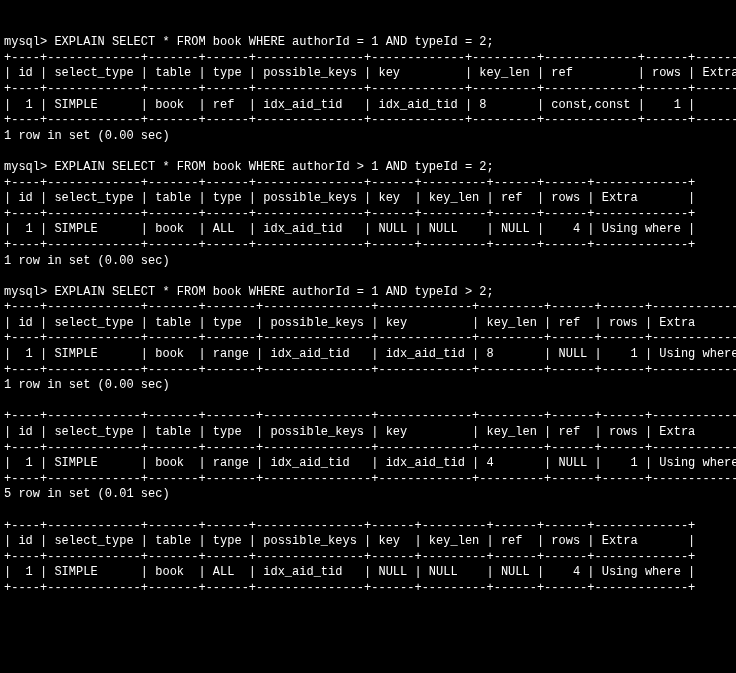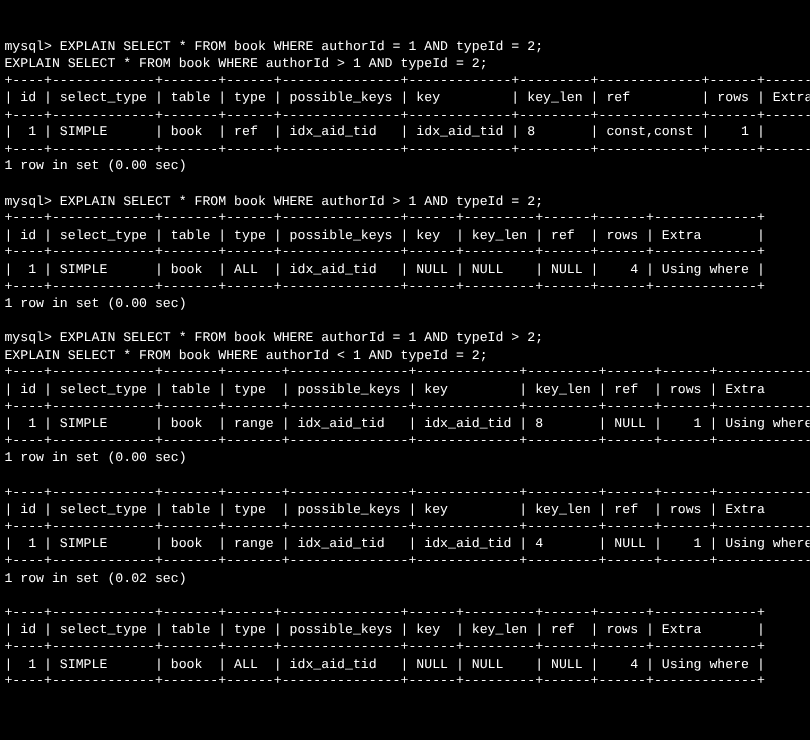--- a/index.html
+++ b/index.html
@@ -11,51 +11,49 @@
       margin: 0;
       padding: 4px;
       white-space: pre;
     }
     span { display: inline; text-align: right; }
   </style>
 </head>
 <body>
 
 <div id="terminal"><span>mysql&gt; EXPLAIN SELECT * FROM book WHERE authorId = 1 AND typeId = 2;
-</span><span>EXPLAIN SELECT * FROM book WHERE authorId &gt; 1 AND typeId = 2;
 </span><span>+----+-------------+-------+------+---------------+-------------+---------+-------------+------+-------+
 </span><span>| id | select_type | table | type | possible_keys | key         | key_len | ref         | rows | Extra |
 </span><span>+----+-------------+-------+------+---------------+-------------+---------+-------------+------+-------+
 </span><span>|  1 | SIMPLE      | book  | ref  | idx_aid_tid   | idx_aid_tid | 8       | const,const |    1 |       |
 </span><span>+----+-------------+-------+------+---------------+-------------+---------+-------------+------+-------+
 </span><span>1 row in set (0.00 sec)
 </span>
 <span>mysql&gt; EXPLAIN SELECT * FROM book WHERE authorId &gt; 1 AND typeId = 2;
 </span><span>+----+-------------+-------+------+---------------+------+---------+------+------+-------------+
 </span><span>| id | select_type | table | type | possible_keys | key  | key_len | ref  | rows | Extra       |
 </span><span>+----+-------------+-------+------+---------------+------+---------+------+------+-------------+
 </span><span>|  1 | SIMPLE      | book  | ALL  | idx_aid_tid   | NULL | NULL    | NULL |    4 | Using where |
 </span><span>+----+-------------+-------+------+---------------+------+---------+------+------+-------------+
 </span><span>1 row in set (0.00 sec)
 </span>
 <span>mysql&gt; EXPLAIN SELECT * FROM book WHERE authorId = 1 AND typeId &gt; 2;
-</span><span>EXPLAIN SELECT * FROM book WHERE authorId &lt; 1 AND typeId = 2;
 </span><span>+----+-------------+-------+-------+---------------+-------------+---------+------+------+-------------+
 </span><span>| id | select_type | table | type  | possible_keys | key         | key_len | ref  | rows | Extra       |
 </span><span>+----+-------------+-------+-------+---------------+-------------+---------+------+------+-------------+
 </span><span>|  1 | SIMPLE      | book  | range | idx_aid_tid   | idx_aid_tid | 8       | NULL |    1 | Using where |
 </span><span>+----+-------------+-------+-------+---------------+-------------+---------+------+------+-------------+
 </span><span>1 row in set (0.00 sec)
 </span>
 <span>+----+-------------+-------+-------+---------------+-------------+---------+------+------+-------------+
 </span><span>| id | select_type | table | type  | possible_keys | key         | key_len | ref  | rows | Extra       |
 </span><span>+----+-------------+-------+-------+---------------+-------------+---------+------+------+-------------+
 </span><span>|  1 | SIMPLE      | book  | range | idx_aid_tid   | idx_aid_tid | 4       | NULL |    1 | Using where |
 </span><span>+----+-------------+-------+-------+---------------+-------------+---------+------+------+-------------+
-</span><span>1 row in set (0.02 sec)
+</span><span>5 row in set (0.01 sec)
 </span>
 <span>+----+-------------+-------+------+---------------+------+---------+------+------+-------------+
 </span><span>| id | select_type | table | type | possible_keys | key  | key_len | ref  | rows | Extra       |
 </span><span>+----+-------------+-------+------+---------------+------+---------+------+------+-------------+
 </span><span>|  1 | SIMPLE      | book  | ALL  | idx_aid_tid   | NULL | NULL    | NULL |    4 | Using where |
 </span><span>+----+-------------+-------+------+---------------+------+---------+------+------+-------------+
 </span></div>
 
 
 </body></html>

